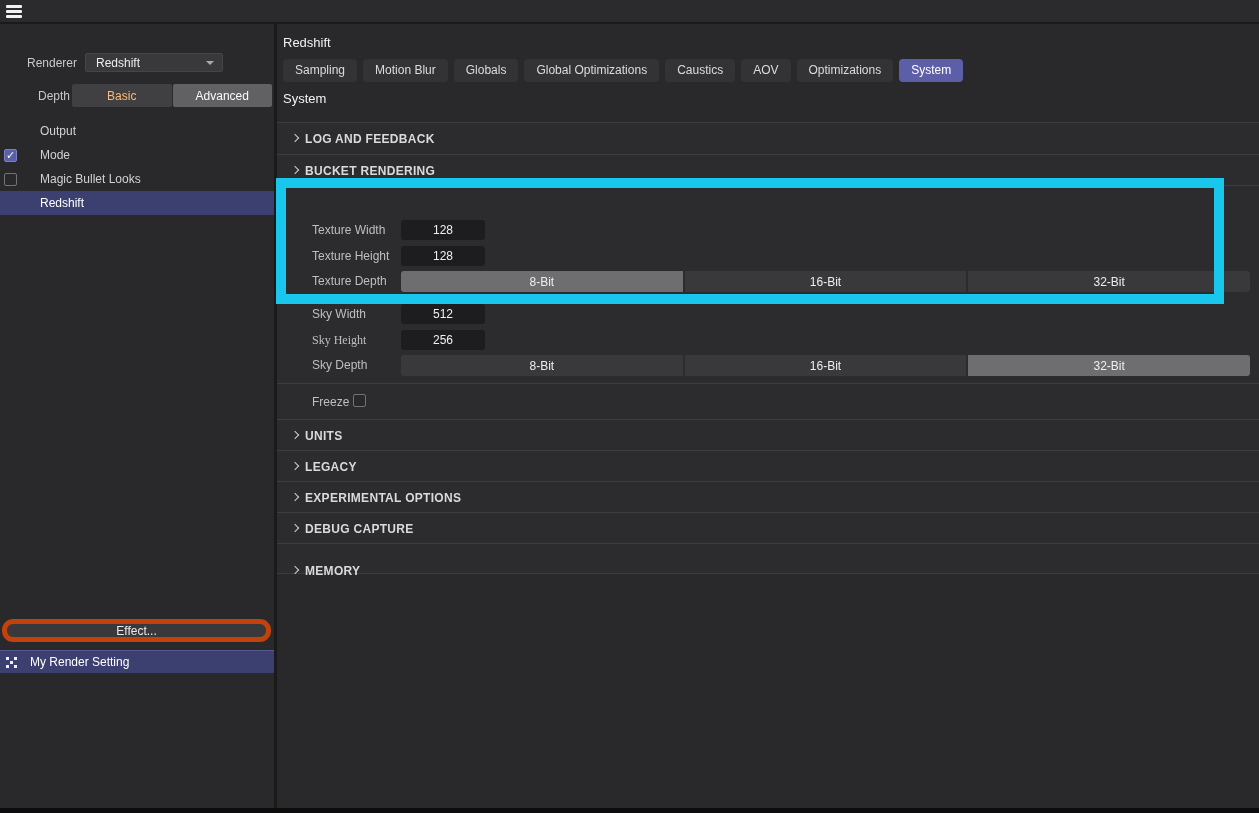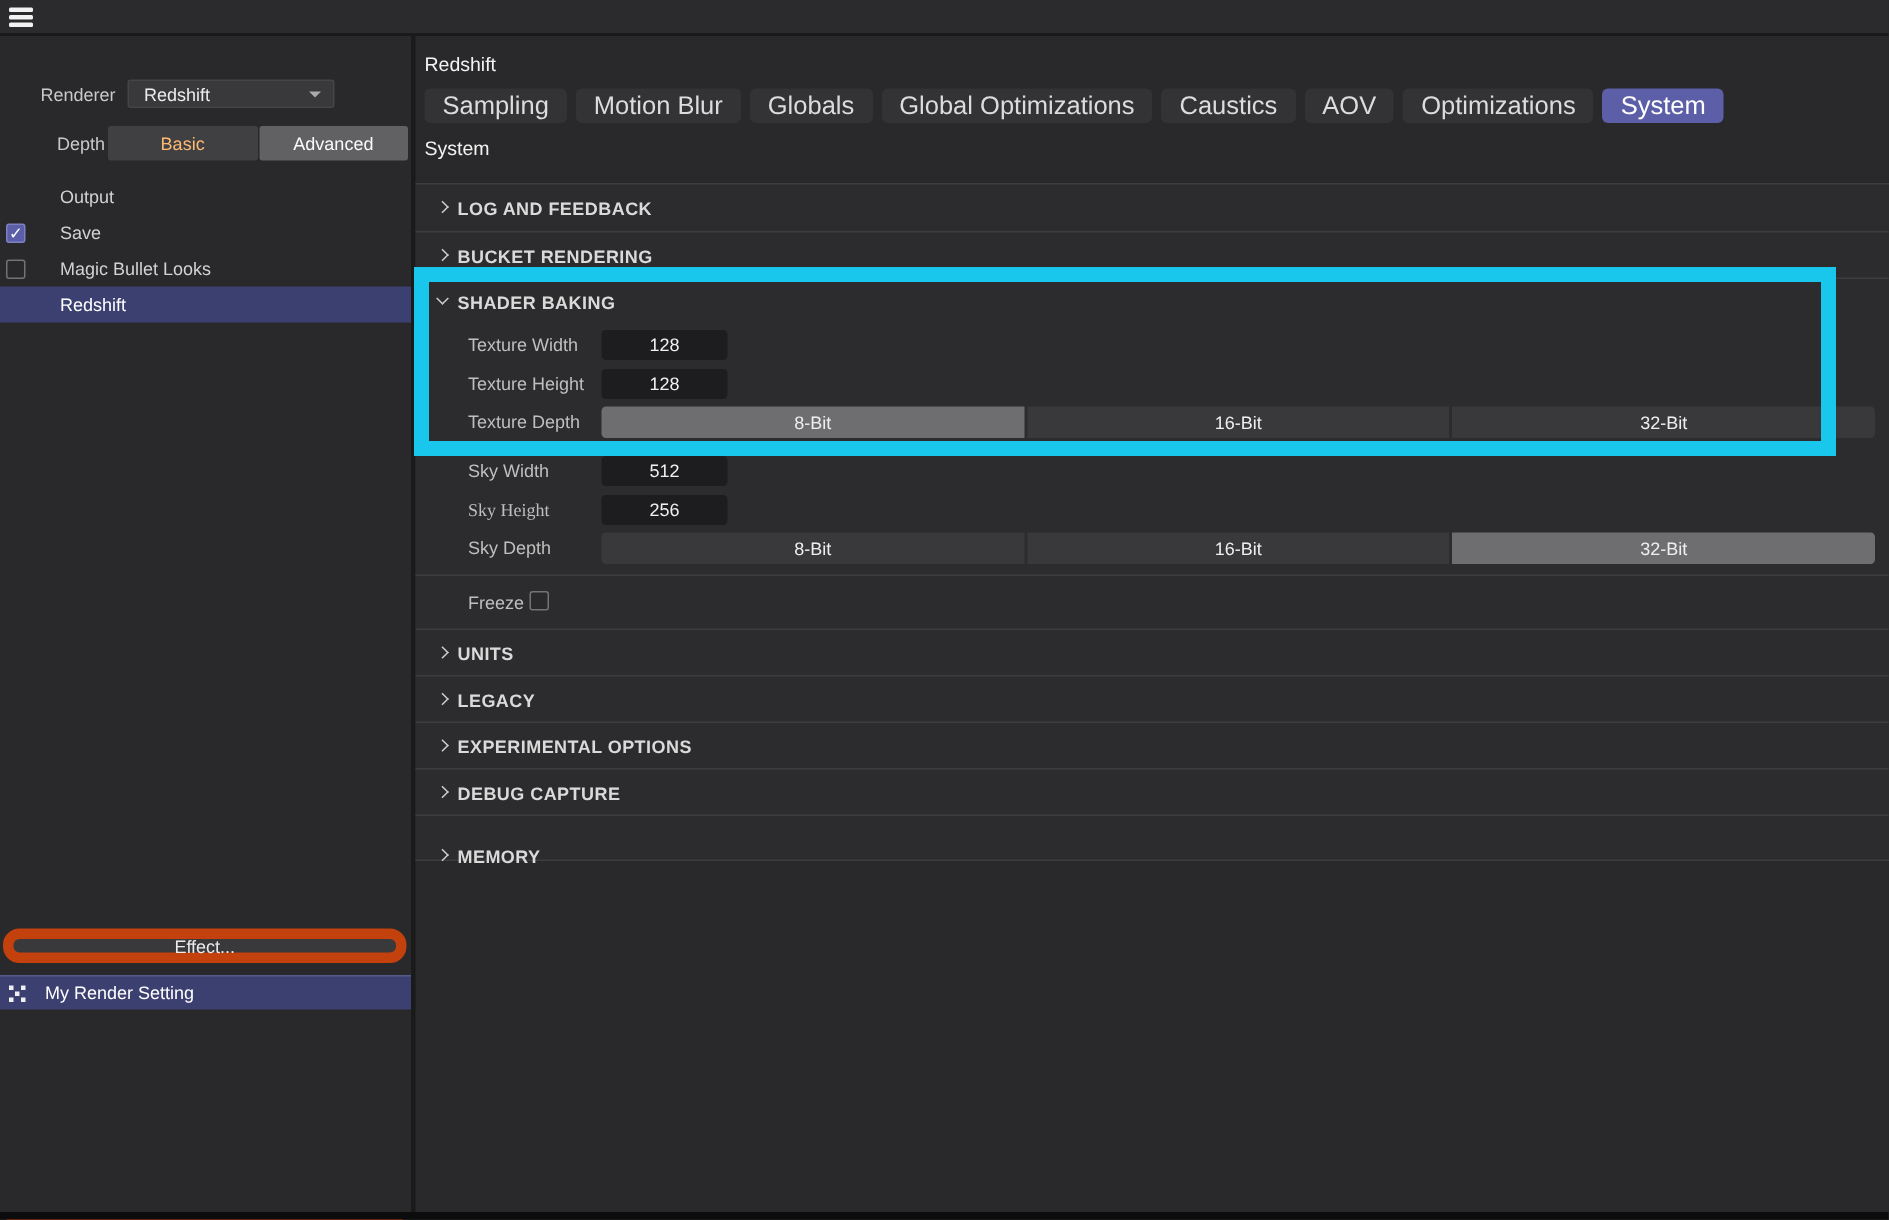--- a/index.html
+++ b/index.html
@@ -33,35 +33,35 @@
 
   .side-item { position:absolute; left:0; width:274px; height:24px; display:flex; align-items:center; cursor:pointer; }
   .side-item .text { position:absolute; left:40px; color:#d2d2d2; }
   .side-item.selected { background:#3c4070; }
   .side-item.selected .text { color:#ffffff; }
   .cbx { position:absolute; left:4px; width:13px; height:13px; border-radius:2px; background:#29292b;
          border:1px solid #737375; cursor:pointer; }
   .cbx.checked { background:#5b5fa7; border-color:#7d81c2; }
   .cbx.checked::after { content:"✓"; position:absolute; left:1px; top:-1px; color:#ffffff; font-size:11px; }
 
-  .pill-btn { position:absolute; left:2px; width:269px; height:23px; background:#39393b; border:7px solid #c2410c;
+  .pill-btn { position:absolute; left:2px; width:269px; height:23px; background:#39393b; border:5px solid #c2410c;
               border-radius:11px; display:flex; align-items:center; justify-content:center; color:#eaeaea; cursor:pointer; }
 
   .active-setting { position:absolute; left:0; top:626px; width:274px; height:23px; background:#3c4070;
                     border-top:1px solid #55598c; display:flex; align-items:center; cursor:pointer; }
   .active-setting .text { position:absolute; left:30px; color:#ffffff; }
   .rs-icon { position:absolute; left:6px; top:6px; width:11px; height:11px; }
   .rs-icon::before { content:""; position:absolute; left:0; top:0; width:3px; height:3px; background:#f0f0f0;
         box-shadow: 8px 0 #f0f0f0, 0 8px #f0f0f0, 8px 8px #f0f0f0, 4px 4px #f0f0f0; }
 
   
   .main-title { position:absolute; left:283px; top:35px; font-size:13px; color:#f2f2f2; }
   .tabs { position:absolute; left:283px; top:59px; display:flex; gap:6px; }
   .tab { height:23px; line-height:23px; padding:0 12px; background:#333336; border-radius:4px;
-         color:#dcdcdc; font-size:17px; cursor:pointer; white-space:nowrap; }
+         color:#dcdcdc; font-size:12px; cursor:pointer; white-space:nowrap; }
   .tab.selected { background:#5c5fa8; color:#ffffff; }
   .main-subtitle { position:absolute; left:283px; top:91px; font-size:13px; color:#f2f2f2; }
 
   .panel { position:absolute; left:277px; top:122px; width:1040px; height:452px; background:#2c2c2e;
            border-top:1px solid #3d3d3f; border-bottom:1px solid #3d3d3f; }
   .sep { position:absolute; left:0; width:982px; height:1px; background:#3d3d3f; }
 
   .sec-header { position:absolute; left:0; width:982px; height:29px; display:flex; align-items:center; cursor:pointer; }
   .sec-header .chev { position:absolute; left:15px; top:11px; width:6px; height:6px;
         border-right:1.5px solid #cfcfcf; border-bottom:1.5px solid #cfcfcf; transform:rotate(-45deg); }
@@ -112,21 +112,21 @@
     <div class="mode-group">
       <div class="mode-btn">Basic</div>
       <div class="mode-btn selected">Advanced</div>
     </div>
 
     <div class="side-item" style="top:95px;">
       <span class="text">Output</span>
     </div>
     <div class="side-item" style="top:119px;">
       <span class="cbx checked"></span>
-      <span class="text">Save</span>
+      <span class="text">Mode</span>
     </div>
     <div class="side-item" style="top:143px;">
       <span class="cbx"></span>
       <span class="text">Magic Bullet Looks</span>
     </div>
     <div class="side-item selected" style="top:167px;">
       <span class="text">Redshift</span>
     </div>
 
     <div class="pill-btn" style="top:595px;">Effect...</div>
@@ -162,24 +162,20 @@
       <span class="sec-label">LOG AND FEEDBACK</span>
     </div>
     <div class="sep" style="top:31px;"></div>
 
     <div class="sec-header" style="top:33px;">
       <span class="chev"></span>
       <span class="sec-label">BUCKET RENDERING</span>
     </div>
     <div class="sep" style="top:62px;"></div>
 
-    <div class="sec-header expanded" style="top:64px;">
-      <span class="chev"></span>
-      <span class="sec-label">SHADER BAKING</span>
-    </div>
 
     <span class="param-label" style="top:97px;">Texture Width</span>
     <input class="numfield" style="top: 97px;" value="128">
 
     <span class="param-label" style="top:123px;">Texture Height</span>
     <input class="numfield" style="top: 123px;" value="128">
 
     <span class="param-label" style="top:148px;">Texture Depth</span>
     <div class="seg" style="top:148px;">
       <div class="opt selected">8-Bit</div>

